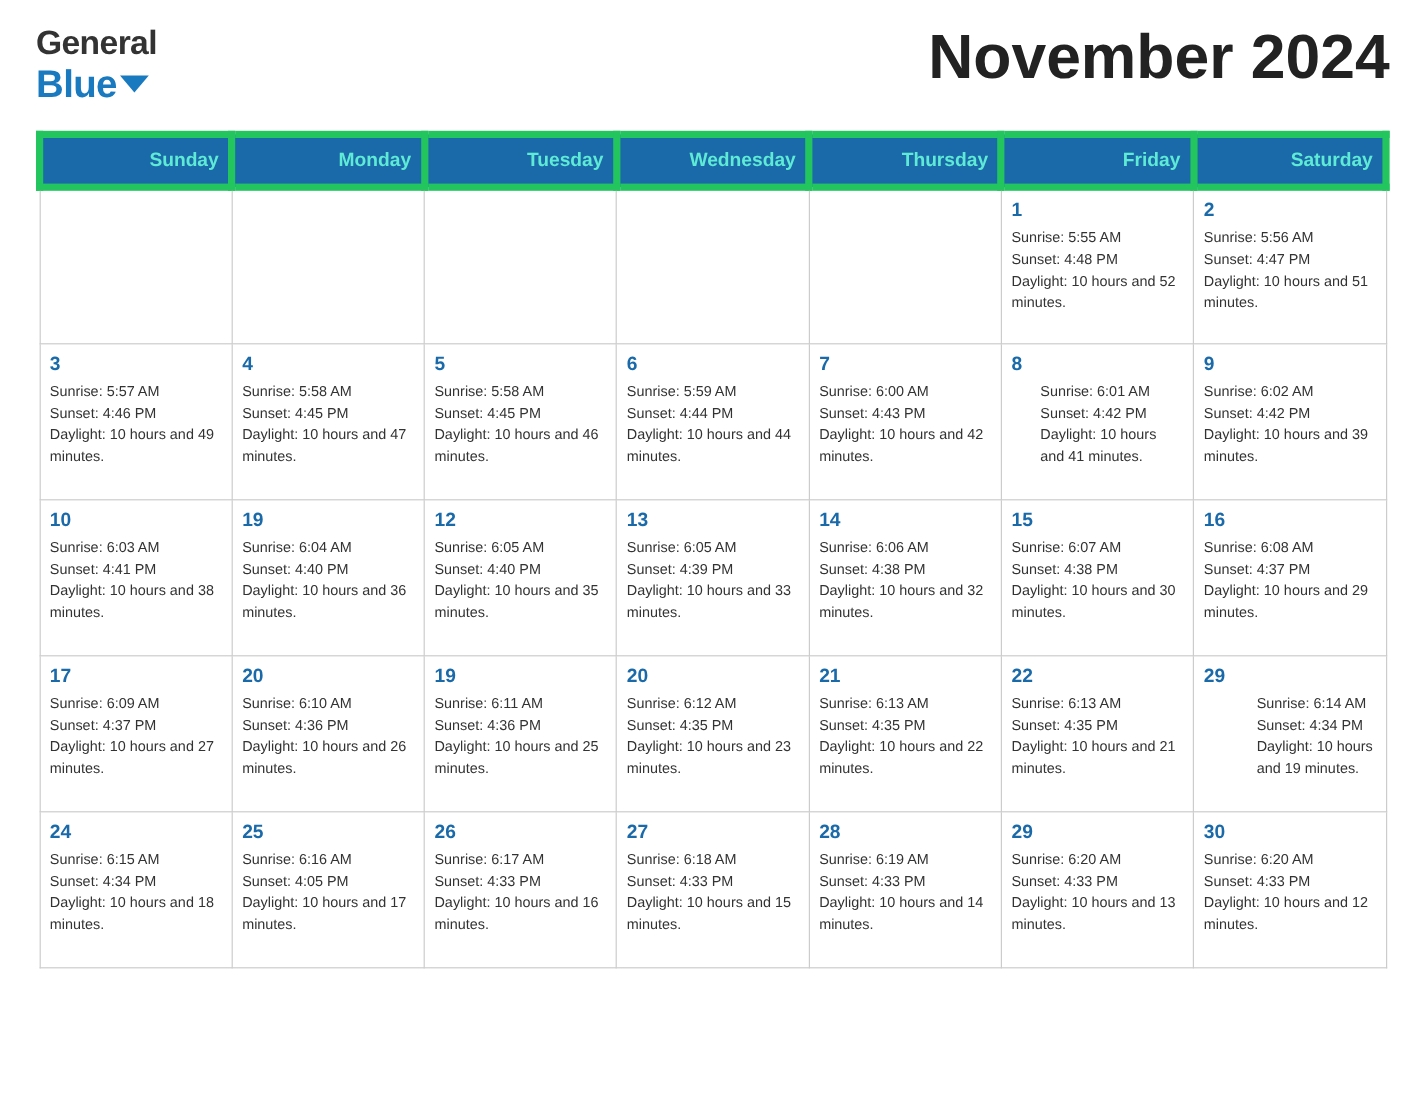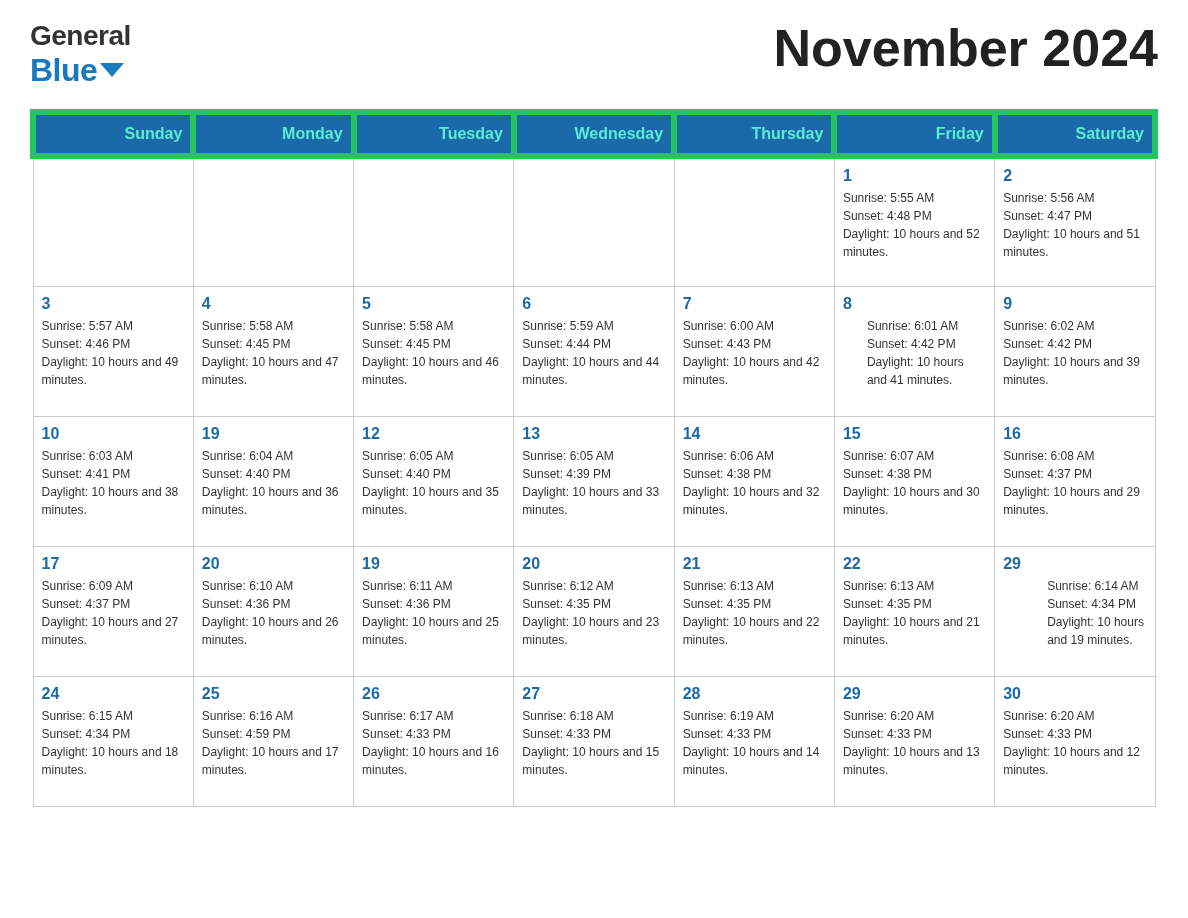--- a/index.html
+++ b/index.html
@@ -287,21 +287,21 @@
       <tr>
         <td>
           <span class="day-number">24</span>
           <div class="day-info" style="white-space: pre-line;">Sunrise: 6:15 AM
 Sunset: 4:34 PM
 Daylight: 10 hours and 18 minutes.</div>
         </td>
         <td>
           <span class="day-number">25</span>
           <div class="day-info" style="white-space: pre-line;">Sunrise: 6:16 AM
-Sunset: 4:59 PM
+Sunset: 4:05 PM
 Daylight: 10 hours and 17 minutes.</div>
         </td>
         <td>
           <span class="day-number">26</span>
           <div class="day-info" style="white-space: pre-line;">Sunrise: 6:17 AM
 Sunset: 4:33 PM
 Daylight: 10 hours and 16 minutes.</div>
         </td>
         <td>
           <span class="day-number">27</span>

